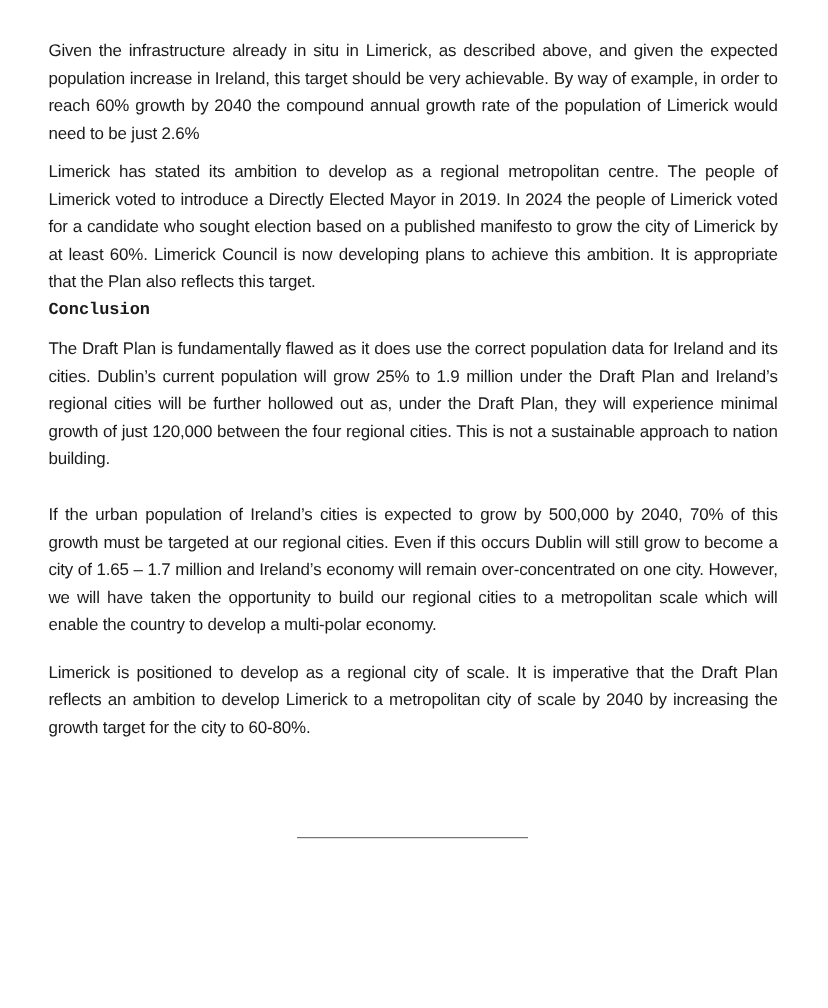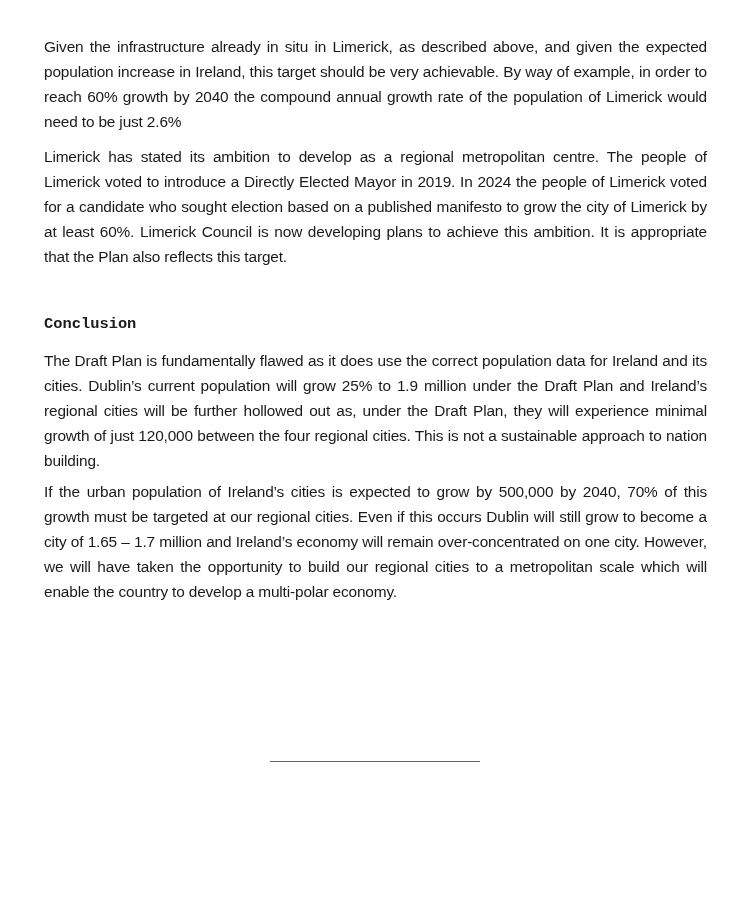--- a/index.html
+++ b/index.html
@@ -22,29 +22,29 @@
       width: 663px;
     }
     .para {
       font-size: 15.4px;
       line-height: 25px;
       text-align: justify;
       margin: 0;
       letter-spacing: -0.15px;
     }
     .p1 { margin-bottom: 10px; }
-    .p2 { margin-bottom: 43px; }
+    .p2 { }
     .heading {
       font-size: 15.4px;
       font-weight: bold;
       line-height: 25px;
       margin: 0 0 11px 0;
       font-family: Liberation Mono, monospace;
     }
-    .p3 { margin-bottom: 6px; }
+    .p3 { margin-bottom: 26px; }
     .p4 { margin-bottom: 18px; }
     .p5 { margin-bottom: 0; }
     .rule {
       position: absolute;
       left: 270px;
       top: 761px;
       width: 210px;
       height: 0;
       border-top: 1px solid #666666;
     }
@@ -53,15 +53,16 @@
 <body>
 
 <div class="page">
   <p class="para p1">Given the infrastructure already in situ in Limerick, as described above, and given the expected population increase in Ireland, this target should be very achievable.  By way of example, in order to reach 60% growth by 2040 the compound annual growth rate of the population of Limerick would need to be just 2.6%</p>
   <p class="para p2">Limerick has stated its ambition to develop as a regional metropolitan centre. The people of Limerick voted to introduce a Directly Elected Mayor in 2019.  In 2024 the people of Limerick voted for a candidate who sought election based on a published manifesto to grow the city of Limerick by at least 60%.  Limerick Council is now developing plans to achieve this ambition.  It is appropriate that the Plan also reflects this target.</p>
 
   <h2 class="heading">Conclusion</h2>
 
   <p class="para p3">The Draft Plan is fundamentally flawed as it does use the correct population data for Ireland and its cities.  Dublin’s current population will grow 25% to 1.9 million under the Draft Plan and Ireland’s regional cities will be further hollowed out as, under the Draft Plan, they will experience minimal growth of just 120,000 between the four regional cities. This is not a sustainable approach to nation building.</p>
   <p class="para p4">If the urban population of Ireland’s cities is expected to grow by 500,000 by 2040, 70% of this growth must be targeted at our regional cities.  Even if this occurs Dublin will still grow to become a city of 1.65 – 1.7 million and Ireland’s economy will remain over-concentrated on one city.  However, we will have taken the opportunity to build our regional cities to a metropolitan scale which will enable the country to develop a multi-polar economy.</p>
+  <p class="para p5">Limerick is positioned to develop as a regional city of scale.  It is imperative that the Draft Plan reflects an ambition to develop Limerick to a metropolitan city of scale by 2040 by increasing the growth target for the city to 60-80%.</p>
 </div>
 
 <div class="rule"></div>
 
 </body></html>

